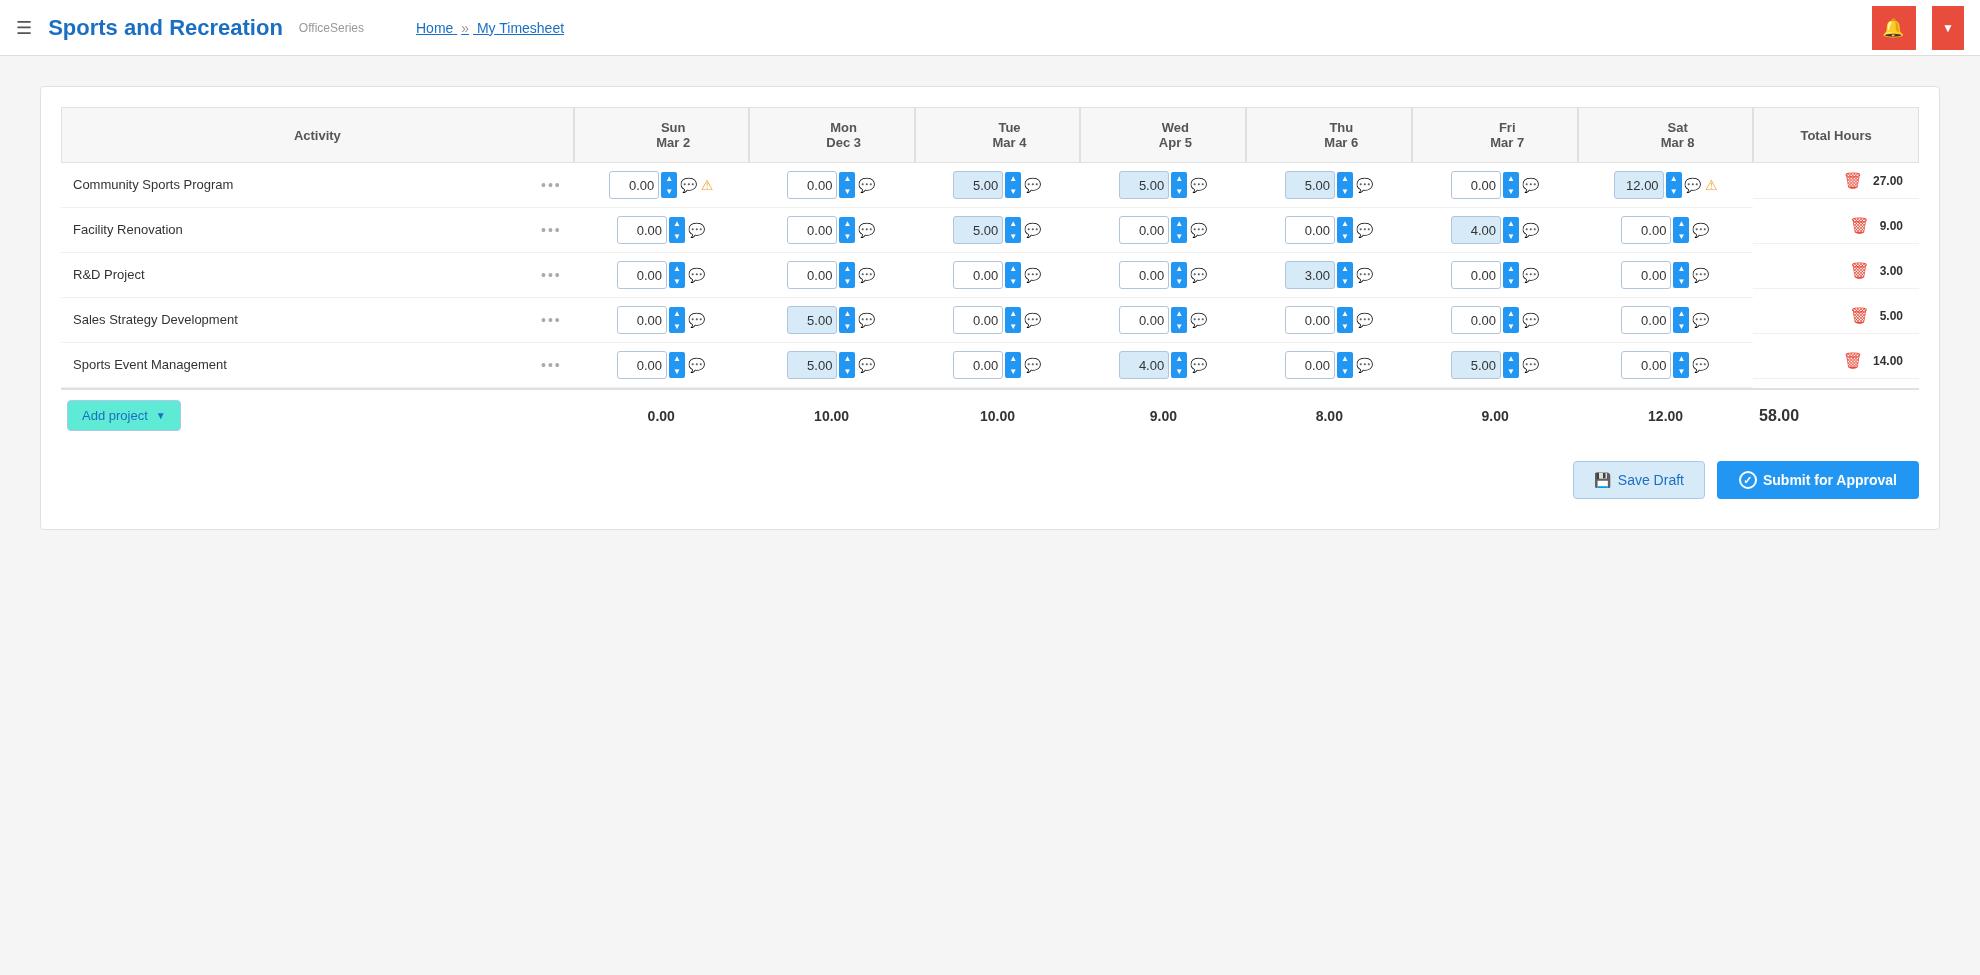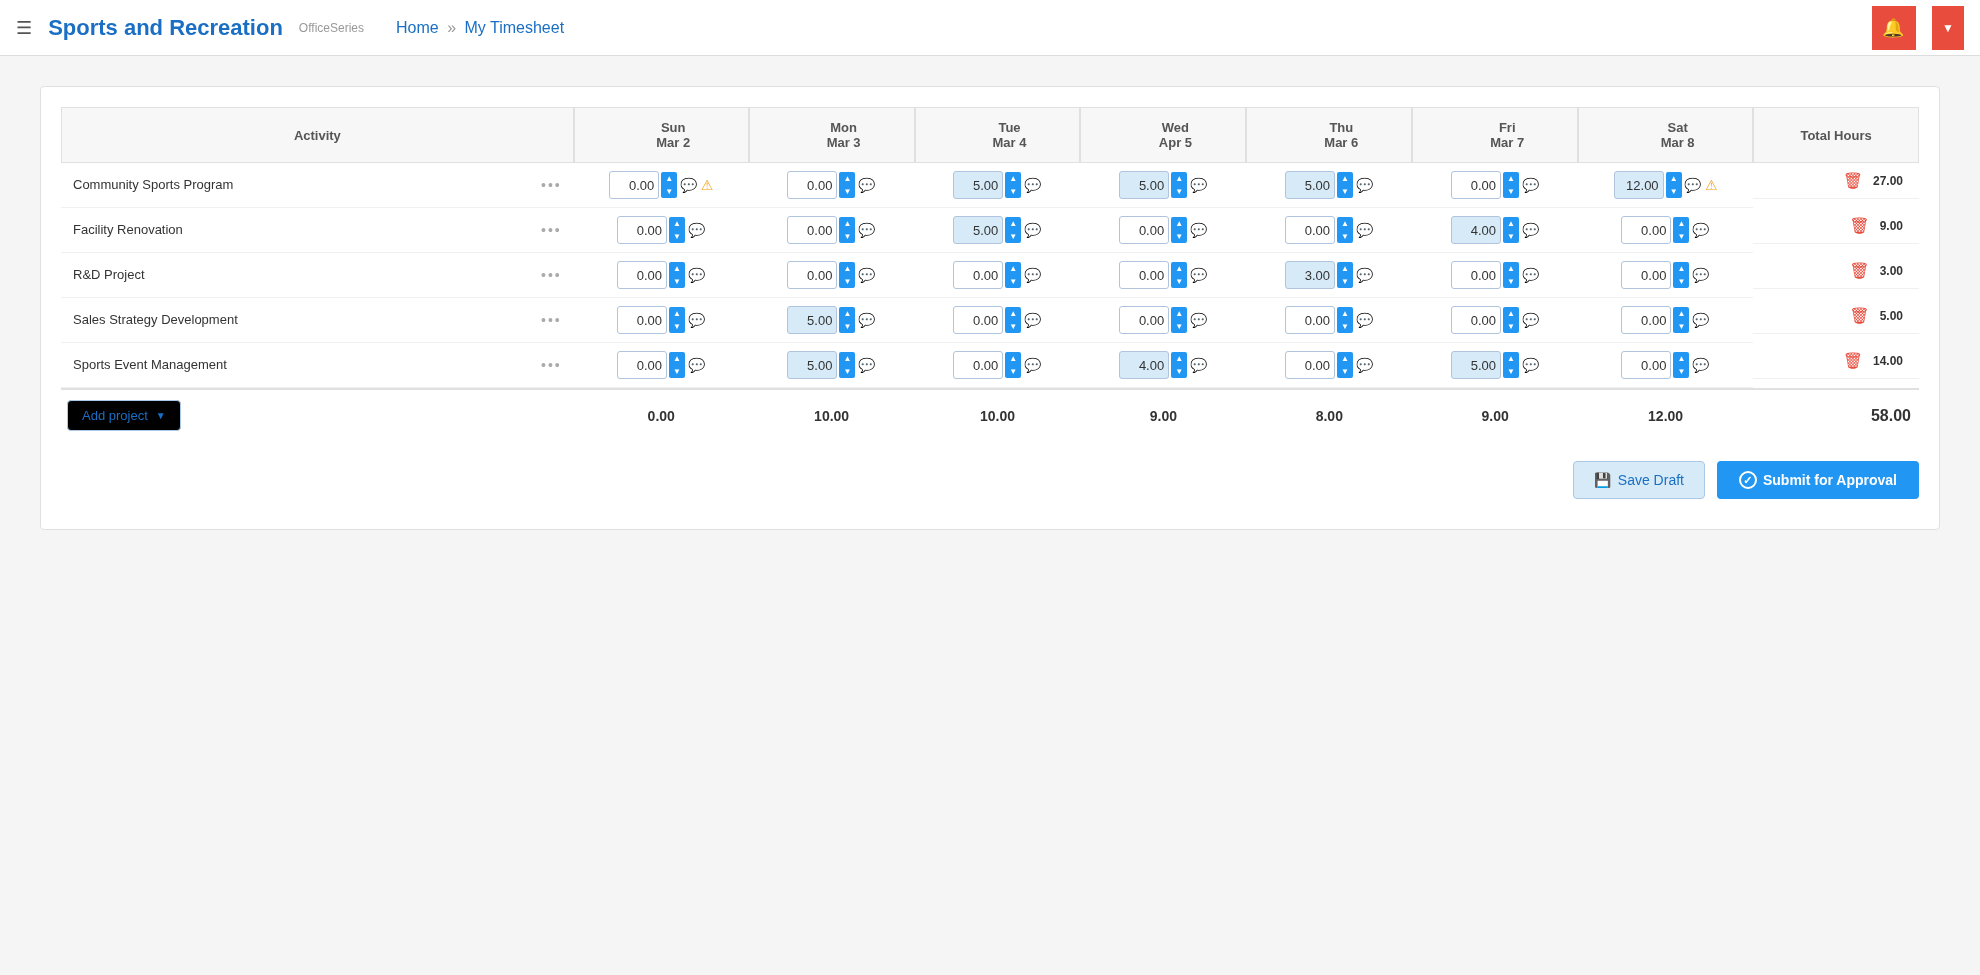--- a/index.html
+++ b/index.html
@@ -23,23 +23,24 @@
     .header-title {
       font-size: 22px;
       font-weight: bold;
       color: #1a6fc4;
     }
     .header-subtitle {
       font-size: 12px;
       color: #999;
     }
     .header-breadcrumb {
-      margin-left: 16px;
-      font-size: 16px;
+      margin-left: 36px;
+      font-size: 14px;
       color: #1a6fc4;
+      text-decoration: underline;
     }
     .header-breadcrumb a { color: #1a6fc4; text-decoration: none; }
     .header-breadcrumb span { color: #999; margin: 0 4px; }
     .header-spacer { flex: 1; }
     .header-bell-btn {
       background: #e74c3c;
       color: #fff;
       border: none;
       width: 44px;
       height: 44px;
@@ -210,26 +211,26 @@
       font-size: 14px;
       color: #333;
       text-align: center;
     }
     .footer-row td.add-project-cell {
       text-align: left;
     }
     .footer-row td.grand-total {
       font-size: 16px;
       font-weight: 800;
-      text-align: right;
+      text-align: left;
       padding-right: 8px;
     }
 
     .add-project-btn {
-      background: #000000;
+      background: #5eead4;
       border: 1px solid #aac9e8;
       border-radius: 4px;
       padding: 7px 14px;
       font-size: 13px;
       color: #1a6fc4;
       cursor: pointer;
       display: inline-flex;
       align-items: center;
       gap: 8px;
     }
@@ -305,21 +306,21 @@
     <table class="timesheet-table">
       <thead>
         <tr>
           <th class="activity-header">Activity</th>
           <th class="day-header">
             <span>Sun</span><br>
             <span>Mar 2</span>
           </th>
           <th class="day-header">
             <span>Mon</span><br>
-            <span>Mar 3</span>
+            <span>Dec 3</span>
           </th>
           <th class="day-header">
             <span>Tue</span><br>
             <span>Mar 4</span>
           </th>
           <th class="day-header">
             <span>Wed</span><br>
             <span>Apr 5</span>
           </th>
           <th class="day-header">

